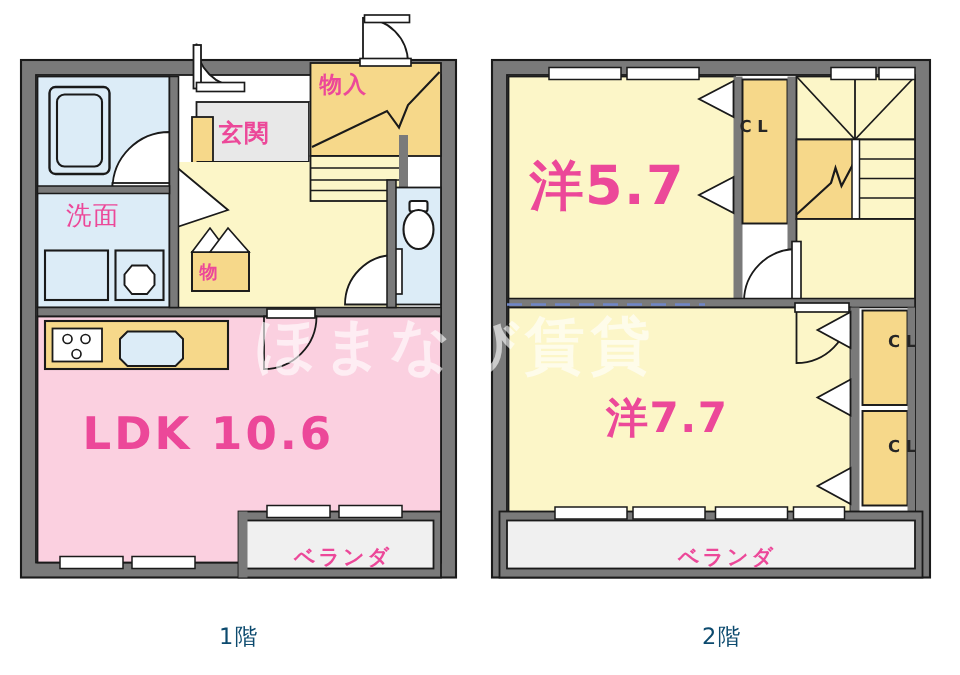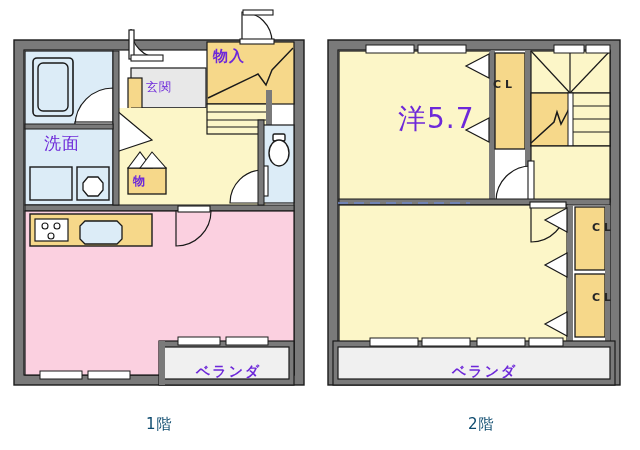--- a/index.html
+++ b/index.html
@@ -32,30 +32,30 @@
     color: #0c4a6e;
     letter-spacing: 1px;
     white-space: nowrap;
   }
   #caption-1f { left: 146px; top: 415px; }
   #caption-2f { left: 468px; top: 415px; }
 
   .room-label {
     position: absolute;
     font-family: "DejaVu Sans", "Liberation Sans", sans-serif;
-    color: #6d28d9;
+    color: #ec4899;
     white-space: nowrap;
     pointer-events: none;
   }
   .lbl-ldk   { left: 55px;  top: 272px; font-size: 30px; font-weight: bold; letter-spacing: 2px; }
   .lbl-senmen{ left: 44px;  top: 132px; font-size: 17px; font-weight: normal; letter-spacing: 1px; }
-  .lbl-genkan{ left: 146px; top: 79px;  font-size: 12px; font-weight: normal; letter-spacing: 1px; }
+  .lbl-genkan{ left: 146px; top: 79px;  font-size: 16px; font-weight: bold; letter-spacing: 1px; }
   .lbl-monoiri{left: 213px; top: 47px;  font-size: 15px; font-weight: bold; letter-spacing: 1px; }
   .lbl-mono  { left: 133px; top: 173px; font-size: 12px; font-weight: bold; }
-  .lbl-y57   { left: 353px; top: 100px; font-size: 28px; font-weight: normal; letter-spacing: 1px; margin-left: 45px; }
+  .lbl-y57   { left: 353px; top: 100px; font-size: 36px; font-weight: bold; letter-spacing: 1px; }
   .lbl-y77   { left: 404px; top: 260px; font-size: 28px; font-weight: bold; letter-spacing: 1px; }
   .lbl-veranda1 { left: 196px; top: 363px; font-size: 14px; font-weight: bold; letter-spacing: 2px; }
   .lbl-veranda2 { left: 452px; top: 363px; font-size: 14px; font-weight: bold; letter-spacing: 2px; }
   .lbl-cl    { font-size: 11px; font-weight: bold; color: #262626; line-height: 1.15; }
   .cl-1 { left: 493px; top: 79px;  width: 16px; }
   .cl-2 { left: 592px; top: 222px; width: 16px; }
   .cl-3 { left: 592px; top: 292px; width: 16px; }
 
   .watermark {
     position: absolute;
@@ -225,28 +225,31 @@
       <rect x="366" y="45" width="48" height="8" fill="#ffffff" stroke="#1a1a1a" stroke-width="1"></rect>
       <rect x="418" y="45" width="48" height="8" fill="#ffffff" stroke="#1a1a1a" stroke-width="1"></rect>
       <rect x="554" y="45" width="30" height="8" fill="#ffffff" stroke="#1a1a1a" stroke-width="1"></rect>
       <rect x="586" y="45" width="24" height="8" fill="#ffffff" stroke="#1a1a1a" stroke-width="1"></rect>
 
       <line x1="338" y1="203" x2="470" y2="203" stroke="#6f86c8" stroke-width="1.6" stroke-dasharray="10 6"></line>
       <line x1="339" y1="203" x2="470" y2="203" stroke="#6f86c8" stroke-width="0"></line>
     </g>
   </svg>
 
+  <div class="room-label lbl-ldk">LDK  10.6</div>
   <div class="room-label lbl-senmen">洗面</div>
   <div class="room-label lbl-genkan">玄関</div>
   <div class="room-label lbl-monoiri">物入</div>
   <div class="room-label lbl-mono">物</div>
   <div class="room-label lbl-y57">洋5.7</div>
+  <div class="room-label lbl-y77">洋7.7</div>
   <div class="room-label lbl-veranda1">ベランダ</div>
   <div class="room-label lbl-veranda2">ベランダ</div>
 
   <div class="room-label lbl-cl cl-1">C L</div>
   <div class="room-label lbl-cl cl-2">C L</div>
   <div class="room-label lbl-cl cl-3">C L</div>
 
+  <div class="watermark">ほまなび賃貸</div>
 
   <div class="floor-caption" id="caption-1f">1階</div>
   <div class="floor-caption" id="caption-2f">2階</div>
 </div>
 
 </body></html>

